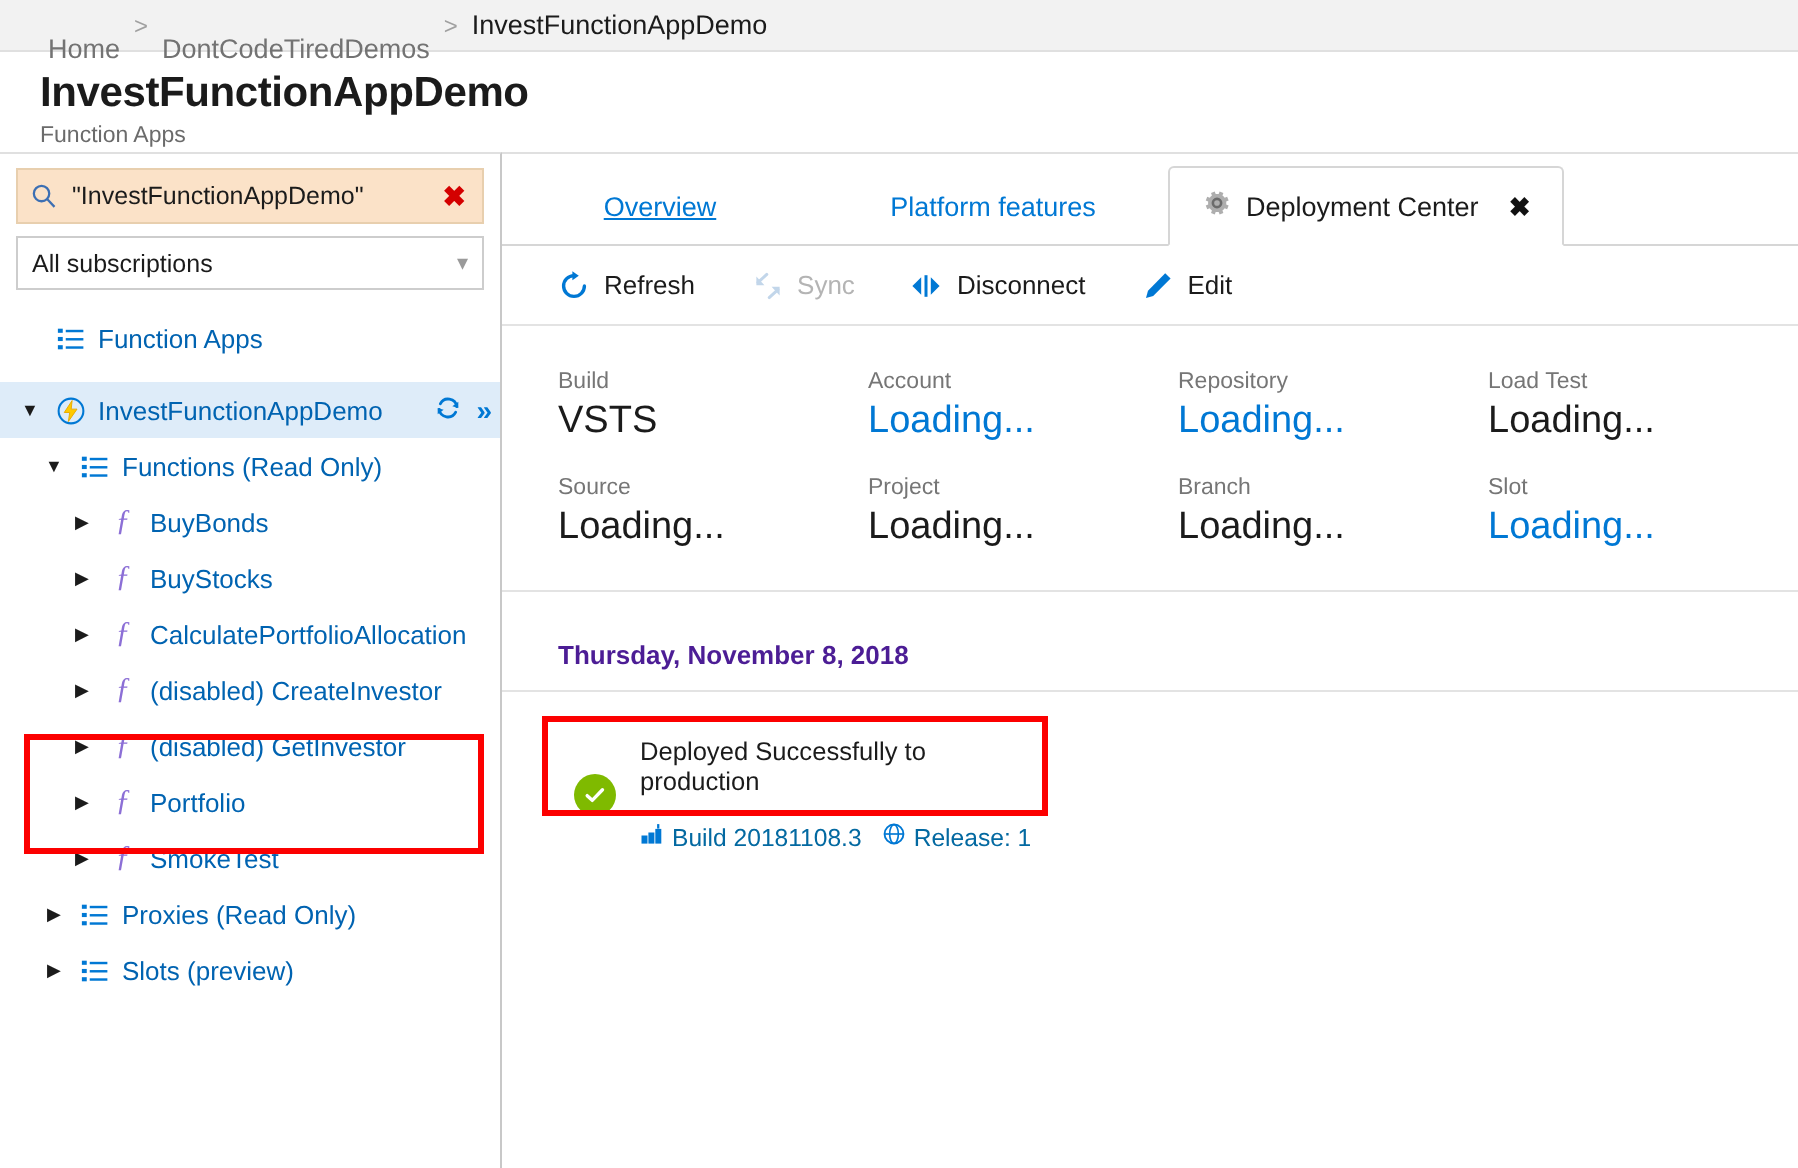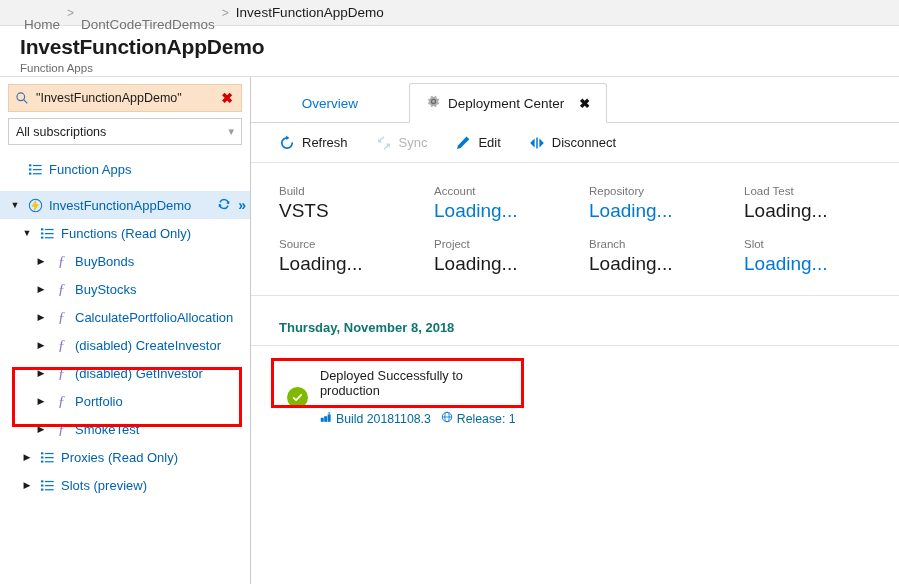--- a/index.html
+++ b/index.html
@@ -85,21 +85,21 @@
   
   .tabstrip {
     height: 46px; display: flex; align-items: flex-end;
     border-bottom: 1px solid #d6d6d6; background: #fff; padding-left: 0;
   }
   .tab {
     display: flex; align-items: center; justify-content: center; gap: 7px;
     height: 38px; padding: 0 22px; font-size: 13.5px; color: #0078d4;
     cursor: pointer; white-space: nowrap;
   }
-  .tab.t-overview { min-width: 158px; }
+  .tab.t-overview { min-width: 158px; text-decoration: underline; }
   .tab.t-platform { min-width: 175px; }
   .tab.active {
     background: #fff; color: #1b1b1b;
     border: 1px solid #d6d6d6; border-bottom: 1px solid #fff;
     border-radius: 3px 3px 0 0; margin-bottom: -1px; height: 40px;
     padding: 0 16px;
   }
   .tab-close { font-size: 13px; font-weight: bold; color: #111; margin-left: 8px; }
 
   
@@ -119,21 +119,21 @@
   .propgrid {
     display: grid; grid-template-columns: repeat(4, 1fr);
     row-gap: 16px; padding: 22px 0 20px 28px;
   }
   .prop-k { font-size: 11.5px; color: #767676; margin-bottom: 3px; }
   .prop-v { font-size: 19px; color: #1b1b1b; }
   .prop-v.link { color: #0078d4; cursor: pointer; }
 
   .hr { height: 1px; background: #e3e3e3; margin: 0 0 0 0; }
 
-  .datehead { padding: 24px 0 10px 28px; font-size: 13px; font-weight: bold; color: #0f766e; }
+  .datehead { padding: 24px 0 10px 28px; font-size: 13px; font-weight: bold; color: #4c1d95; }
   .hr2 { height: 1px; background: #e3e3e3; }
 
   
   .statuswrap { position: relative; padding: 16px 0 0 28px; }
   .statuscard { display: flex; align-items: center; gap: 12px; width: 244px; padding: 6px 0 6px 8px; }
   .okcircle {
     width: 21px; height: 21px; flex: 0 0 21px; border-radius: 50%;
     background: #7fba00; display: flex; align-items: center; justify-content: center;
   }
   .st-lines { display: flex; flex-direction: column; gap: 13px; }
@@ -332,20 +332,23 @@
 
       <div class="redbox" style="left:12px; top:290px; width:230px; height:60px;"></div>
     </div>
 
     <div class="right-pane">
 
       <div class="tabstrip" id="tabstrip">
           <div class="tab t-overview">
             <span>Overview</span>
           </div>
+          <div class="tab t-platform">
+            <span>Platform features</span>
+          </div>
           <div class="tab active">
             <span><svg viewBox="0 0 16 16" width="15" height="15">
                 <path fill="#6b6b6b" d="M8 5.1a2.9 2.9 0 1 0 0 5.8 2.9 2.9 0 0 0 0-5.8zm0 4.4a1.5 1.5 0 1 1 0-3 1.5 1.5 0 0 1 0 3z"></path>
                 <path fill="#6b6b6b" d="M14.2 9.3l-1.3-.5a5 5 0 0 0 0-1.6l1.3-.5-.8-2-1.3.5a5 5 0 0 0-1.2-1.2l.5-1.3-2-.8-.5 1.3a5 5 0 0 0-1.6 0L6.8 1.9l-2 .8.5 1.3a5 5 0 0 0-1.2 1.2l-1.3-.5-.8 2 1.3.5a5 5 0 0 0 0 1.6l-1.3.5.8 2 1.3-.5a5 5 0 0 0 1.2 1.2l-.5 1.3 2 .8.5-1.3a5 5 0 0 0 1.6 0l.5 1.3 2-.8-.5-1.3a5 5 0 0 0 1.2-1.2l1.3.5z" opacity="0.55"></path>
               </svg></span>
             <span>Deployment Center</span>
             <span class="tab-close">✖</span>
           </div>
         </div>
 
@@ -366,35 +369,35 @@
                 <polygon points="2.2,3.2 2.2,7.6 6.2,7.6" fill="#c2d6ea"></polygon>
                 <path d="M13 9.8 L8.6 13.8" stroke="#c2d6ea" stroke-width="1.5" fill="none" stroke-linecap="round"></path>
                 <polygon points="13.8,12.8 13.8,8.4 9.8,8.4" fill="#c2d6ea"></polygon>
               </svg>
             </span>
             <span>Sync</span>
           </div>
           <div class="cmd">
             <span>
               <svg viewBox="0 0 16 16" width="16" height="16">
-                <polygon points="11.6,1.6 14.3,4.3 5.6,13.0 2.0,14.0 3.0,10.4" fill="#0078d4"></polygon>
-                <polygon points="2.0,14.0 3.0,10.4 4.6,12.0" fill="#ffffff" opacity="0.0"></polygon>
-              </svg>
-            </span>
-            <span>Edit</span>
+                <polygon points="1.2,8 5.6,3.6 5.6,12.4" fill="#0078d4"></polygon>
+                <polygon points="14.8,8 10.4,3.6 10.4,12.4" fill="#0078d4"></polygon>
+                <line x1="8" y1="2.6" x2="8" y2="13.4" stroke="#0078d4" stroke-width="1.5"></line>
+              </svg>
+            </span>
+            <span>Disconnect</span>
           </div>
           <div class="cmd">
             <span>
               <svg viewBox="0 0 16 16" width="16" height="16">
-                <polygon points="1.2,8 5.6,3.6 5.6,12.4" fill="#0078d4"></polygon>
-                <polygon points="14.8,8 10.4,3.6 10.4,12.4" fill="#0078d4"></polygon>
-                <line x1="8" y1="2.6" x2="8" y2="13.4" stroke="#0078d4" stroke-width="1.5"></line>
-              </svg>
-            </span>
-            <span>Disconnect</span>
+                <polygon points="11.6,1.6 14.3,4.3 5.6,13.0 2.0,14.0 3.0,10.4" fill="#0078d4"></polygon>
+                <polygon points="2.0,14.0 3.0,10.4 4.6,12.0" fill="#ffffff" opacity="0.0"></polygon>
+              </svg>
+            </span>
+            <span>Edit</span>
           </div>
         </div>
 
       <div class="propgrid" id="propgrid">
           <div>
             <div class="prop-k">Build</div>
             <div class="prop-v">VSTS</div>
           </div>
           <div>
             <div class="prop-k">Account</div>

